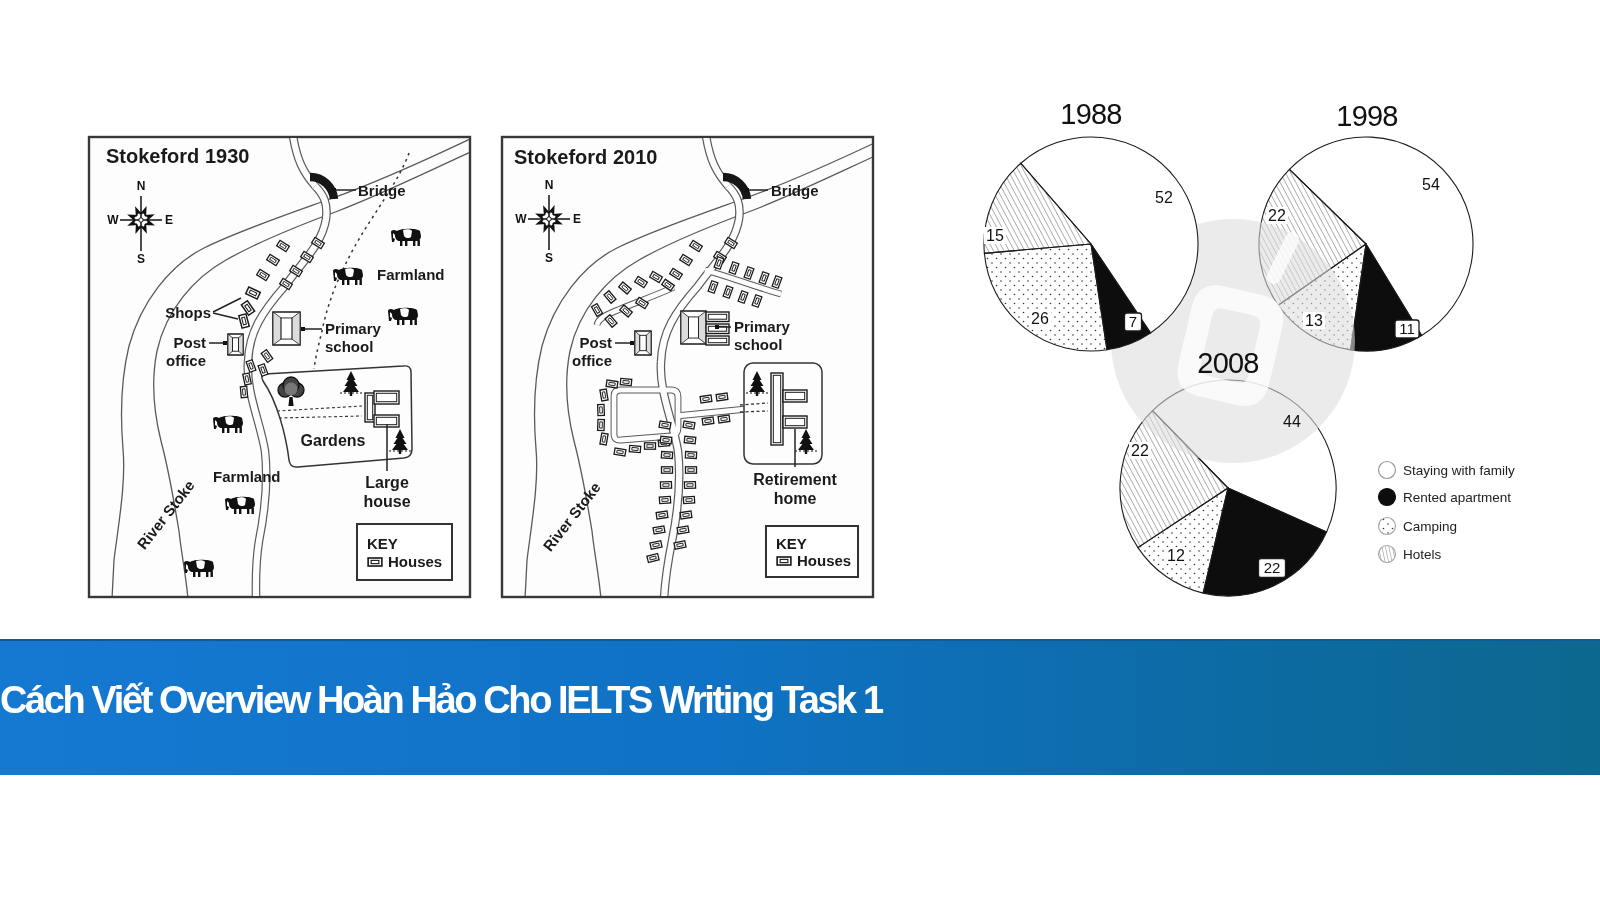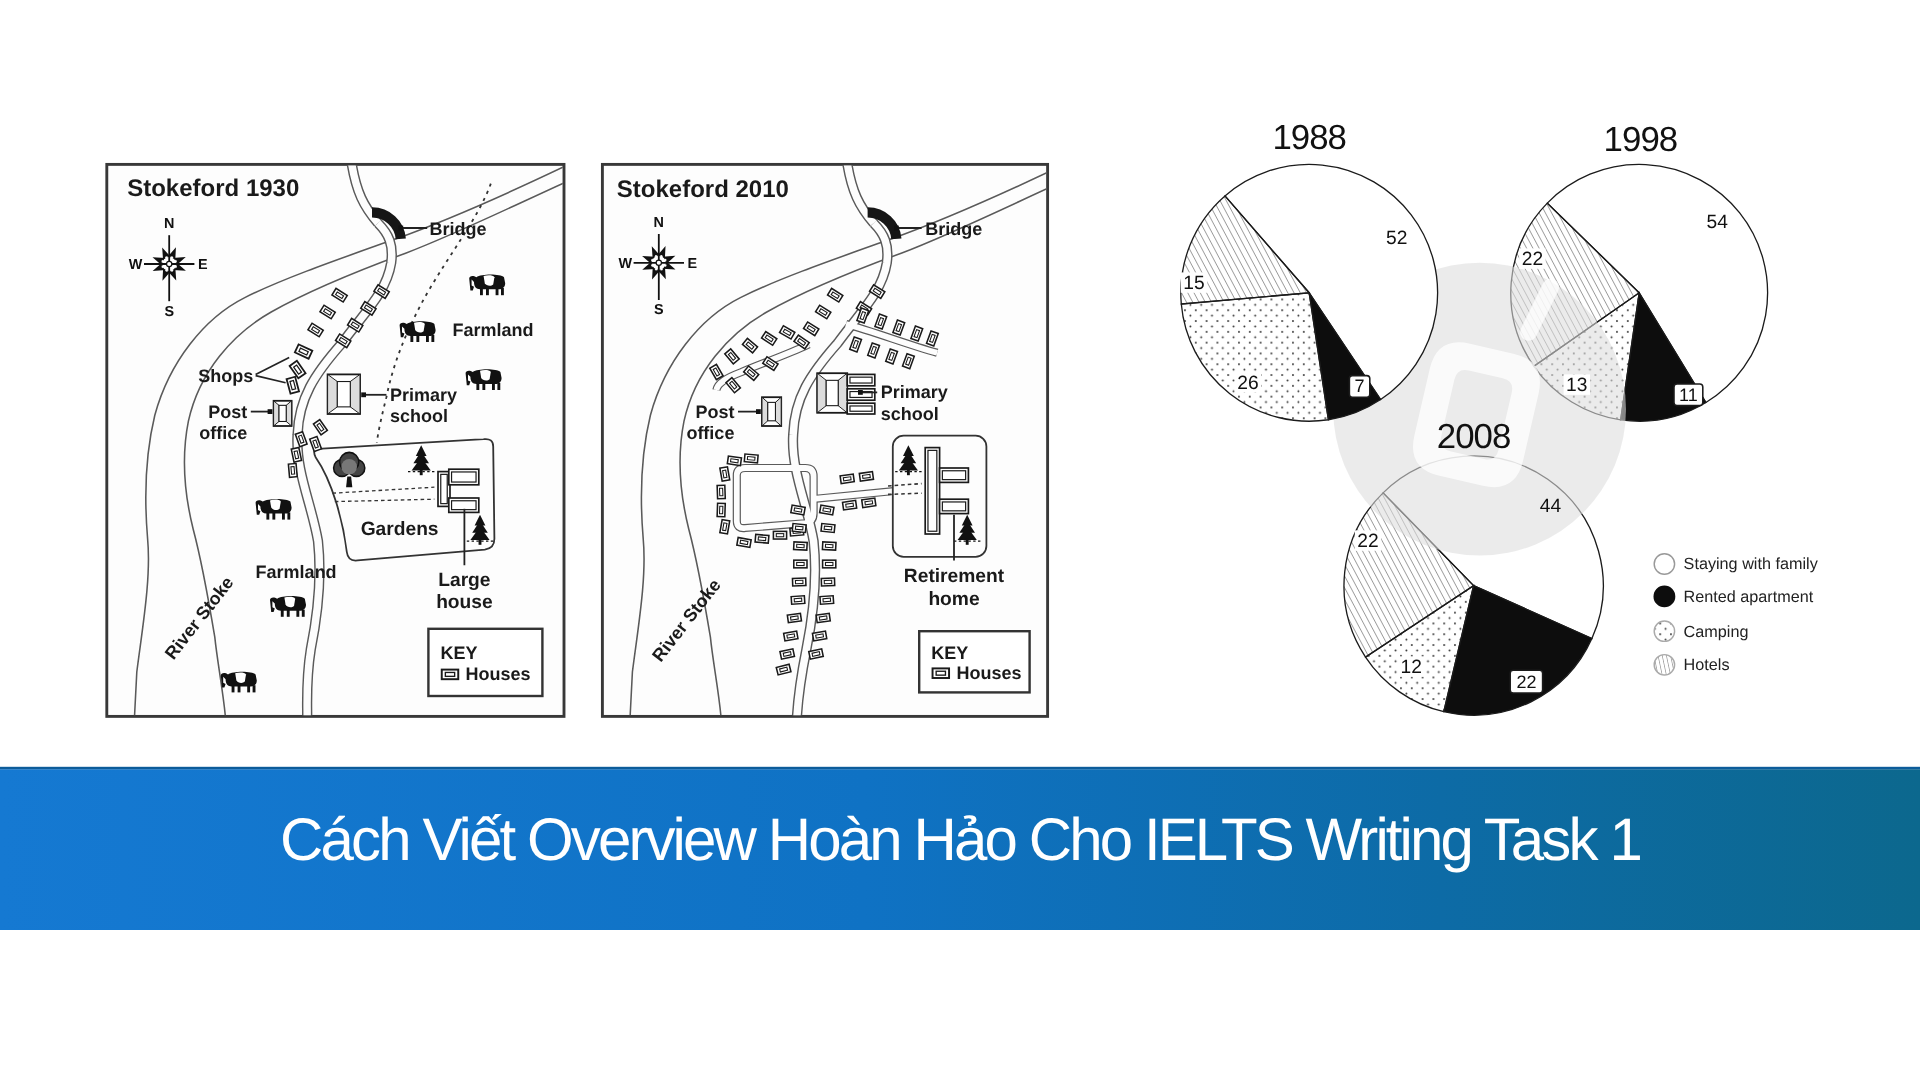--- a/index.html
+++ b/index.html
@@ -1,20 +1,20 @@
 <!DOCTYPE html>
 <html><head>
 <meta charset="utf-8">
 <style>
 html,body{margin:0;padding:0;width:1600px;height:900px;background:#fff;overflow:hidden;font-family:"Liberation Sans",sans-serif;}
 #stage{position:relative;width:1600px;height:900px;}
 #banner{position:absolute;left:0;top:639px;width:1600px;height:134px;
 background:linear-gradient(90deg,#1579d2 0%,#0f72c4 45%,#0d6ba6 75%,#0c688e 100%);
 border-top:2px solid #0c5c9a;}
-#banner h1{margin:0;text-align:center;color:#fff;font-size:50px;font-weight:normal;letter-spacing:-2.4px;line-height:118px;}
+#banner h1{margin:0;text-align:left;color:#fff;font-size:38px;font-weight:bold;letter-spacing:-2.4px;line-height:118px;}
 </style>
 </head>
 <body>
 <div id="stage">
 <svg width="1600" height="900" viewBox="0 0 1600 900" font-family="Liberation Sans, sans-serif" style="position:absolute;left:0;top:0">
 <defs>
 <pattern id="dots" width="9" height="9" patternUnits="userSpaceOnUse">
  <circle cx="2" cy="2" r="0.8" fill="#333"></circle>
           <circle cx="6.5" cy="6.5" r="0.8" fill="#333"></circle>
 </pattern>

